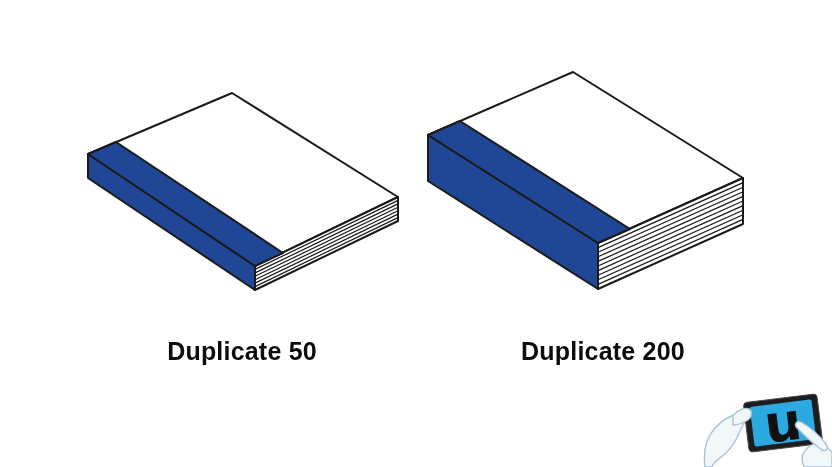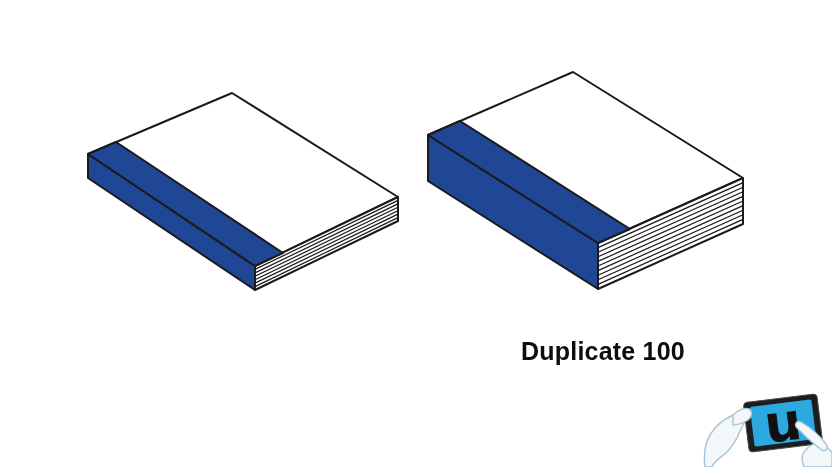--- a/index.html
+++ b/index.html
@@ -84,16 +84,17 @@
 
       <path d="M733 415 C738 410 745 407 749 409 C753 411 752 417 748 420 C743 423 737 425 733 425 Z" fill="#f2f7fa" stroke="#a9c3d6" stroke-width="1.4" stroke-linejoin="round"></path>
 
       <g fill="#f2f7fa" stroke="#a9c3d6" stroke-width="1.4" stroke-linejoin="round">
         <path d="M832 452 C826 446 818 440 810 446 C802 452 800 458 804 467 L832 467 Z"></path>
         <path d="M797 428 C794 425 796 420 801 422 C810 427 820 436 826 444 C829 448 826 452 822 450 C813 444 804 435 797 428 Z"></path>
       </g>
     </g>
   </svg>
 
+  <div class="pad-label first">Duplicate 50</div>
 
-  <div class="pad-label second">Duplicate 100</div>
+  <div class="pad-label second">Duplicate 200</div>
 
 </div>
 
 </body></html>

